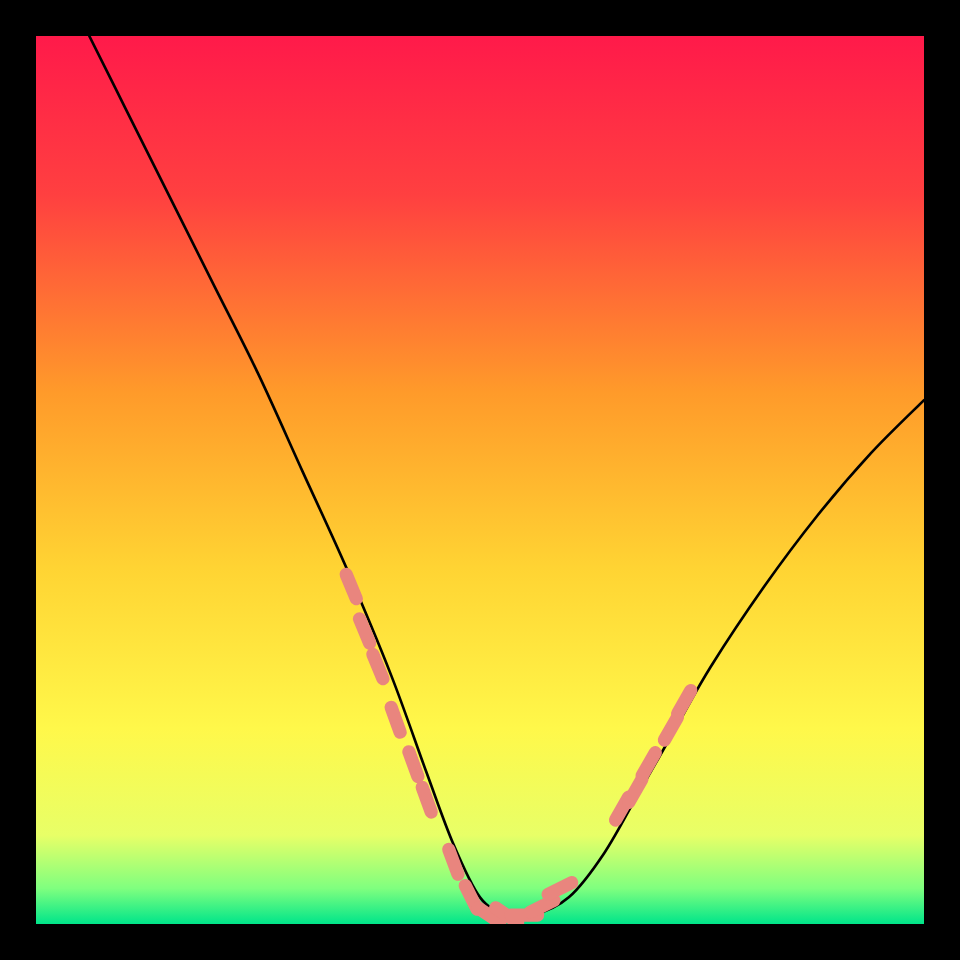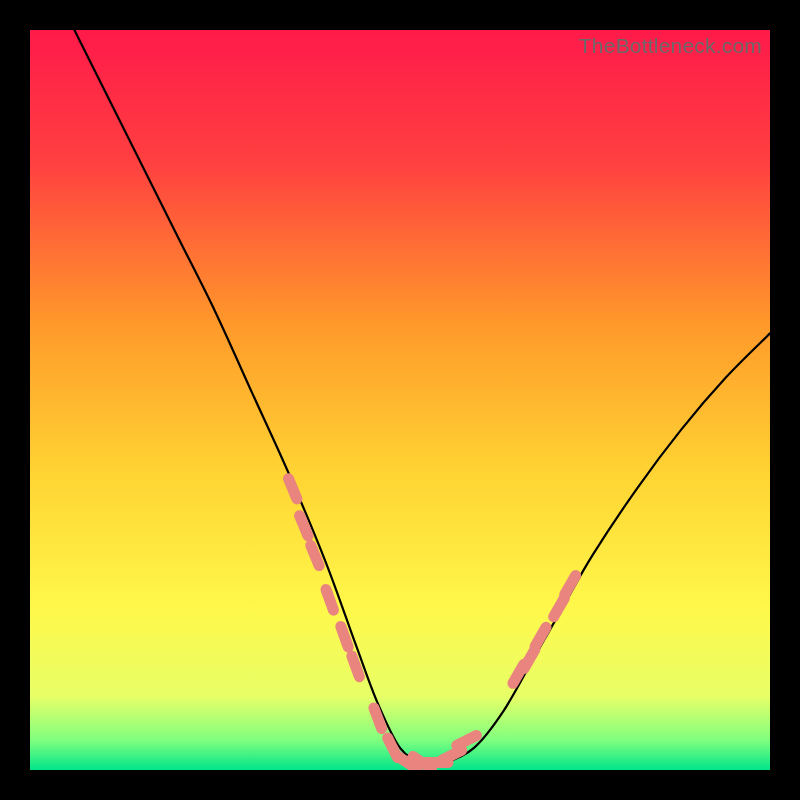--- a/index.html
+++ b/index.html
@@ -64,14 +64,13 @@
         <line x1="396.00000000000006" y1="732.6" x2="418.00000000000006" y2="732.6" stroke="#e9857e" stroke-width="11" stroke-linecap="round"></line>
         <line x1="411.9613008990009" y1="730.1193495504996" x2="431.638699100999" y2="720.2806504495005" stroke="#e9857e" stroke-width="11" stroke-linecap="round"></line>
         <line x1="426.7613008990009" y1="715.3193495504995" x2="446.43869910099903" y2="705.4806504495004" stroke="#e9857e" stroke-width="11" stroke-linecap="round"></line>
         <line x1="482.94247167807487" y1="653.350674563369" x2="493.8575283219252" y2="634.2493254366309" stroke="#e9857e" stroke-width="11" stroke-linecap="round"></line>
         <line x1="494.0424716780749" y1="638.5506745633691" x2="504.9575283219252" y2="619.4493254366309" stroke="#e9857e" stroke-width="11" stroke-linecap="round"></line>
         <line x1="505.1424716780748" y1="616.350674563369" x2="516.0575283219251" y2="597.2493254366309" stroke="#e9857e" stroke-width="11" stroke-linecap="round"></line>
         <line x1="523.6424716780749" y1="586.7506745633691" x2="534.5575283219251" y2="567.649325436631" stroke="#e9857e" stroke-width="11" stroke-linecap="round"></line>
         <line x1="534.7424716780747" y1="564.5506745633691" x2="545.6575283219252" y2="545.4493254366309" stroke="#e9857e" stroke-width="11" stroke-linecap="round"></line>
       </g>
   </svg>
-  <div class="watermark">TheBottleneck.com</div>
 </div>
 
 </body></html>

